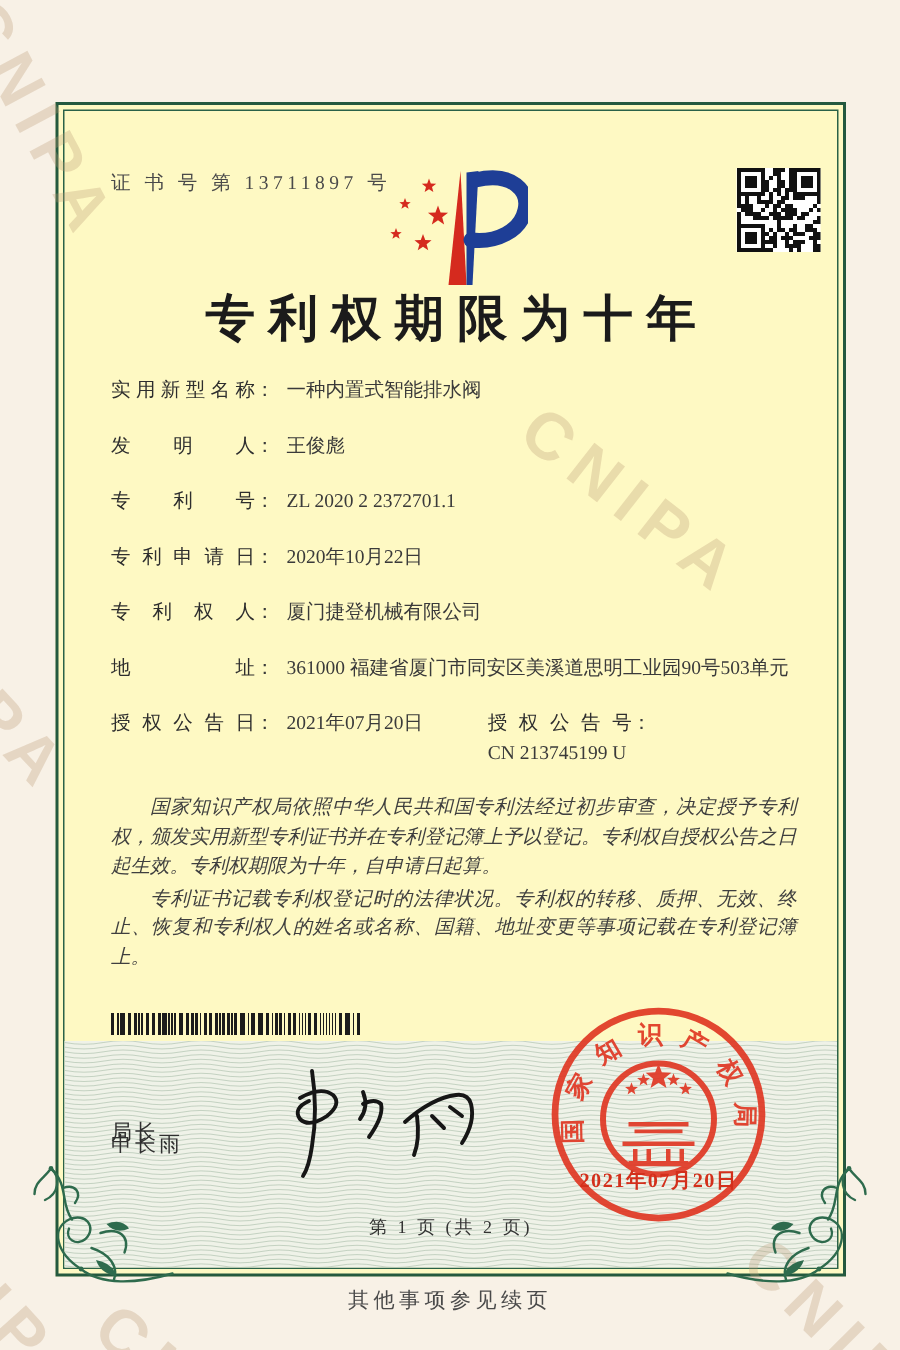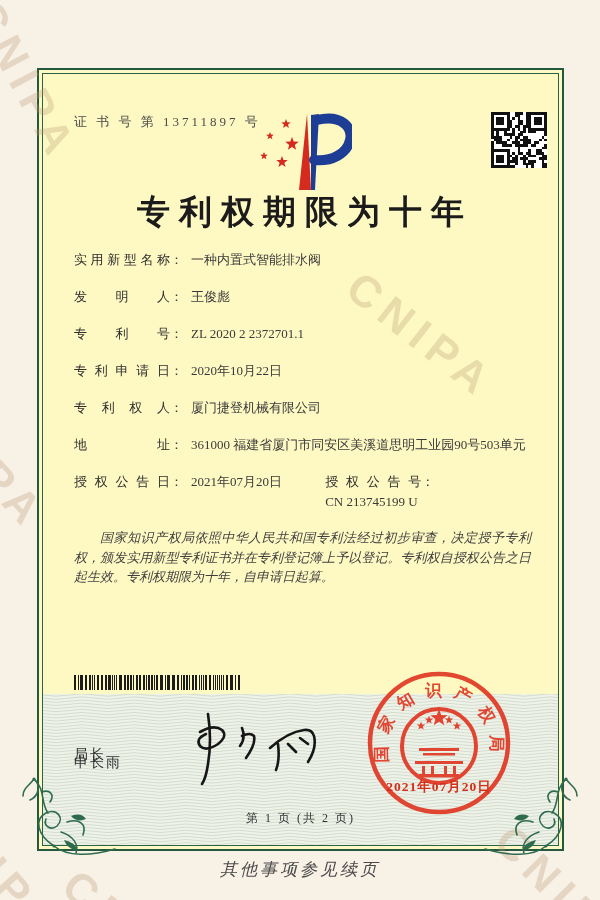--- a/index.html
+++ b/index.html
@@ -65,22 +65,21 @@
   .seal-date {
     position:absolute; left:324px; top:708px; width:152px; z-index:5;
     text-align:center; font-size:13.5px; font-weight:bold; color:#d32f1b; letter-spacing:1px;
   }
   .page-info {
     position:absolute; left:0; bottom:22px; width:100%; text-align:center;
     font-size:12px; color:#333; letter-spacing:2px; z-index:2;
   }
   .cont-note {
     position:absolute; left:0; top:858px; width:100%; text-align:center;
-    font-size:17px; color:#4a4a4a; letter-spacing:3px; z-index:2;
-    font-style:italic;
+    font-size:14px; color:#4a4a4a; letter-spacing:3px; z-index:2;
   }
   .flourish { position:absolute; top:772px; width:96px; height:86px; z-index:4; }
   .flourish.fl-left { left:21px; }
   .flourish.fl-right { left:483px; transform:scaleX(-1); }
 </style>
 </head>
 <body>
 
 <div class="wm" style="left:6px; top:-8px; transform:rotate(62deg);">CNIPA</div>
 <div class="wm" style="left:368px; top:262px; transform:rotate(38deg);">CNIPA</div>
@@ -290,20 +289,21 @@
         <span class="flabel">授权公告日</span><span class="fcolon">：</span><span class="fvalue">2021年07月20日</span>
       </div>
       <div>
         <span class="flabel">授权公告号</span><span class="fcolon">：</span><span class="fvalue">CN 213745199 U</span>
       </div>
     </div>
   </div>
 
   <div class="body-text">
     <p>国家知识产权局依照中华人民共和国专利法经过初步审查，决定授予专利权，颁发实用新型专利证书并在专利登记簿上予以登记。专利权自授权公告之日起生效。专利权期限为十年，自申请日起算。</p>
+    <p>专利证书记载专利权登记时的法律状况。专利权的转移、质押、无效、终止、恢复和专利权人的姓名或名称、国籍、地址变更等事项记载在专利登记簿上。</p>
   </div>
 
   <svg class="barcode" id="barcode" viewBox="0 0 168 15" preserveAspectRatio="none" shape-rendering="crispEdges">
       <rect x="0" y="0" width="2" height="15" fill="#1c1c1c"></rect>
       <rect x="4" y="0" width="1" height="15" fill="#1c1c1c"></rect>
       <rect x="6" y="0" width="3" height="15" fill="#1c1c1c"></rect>
       <rect x="11" y="0" width="2" height="15" fill="#1c1c1c"></rect>
       <rect x="15" y="0" width="2" height="15" fill="#1c1c1c"></rect>
       <rect x="18" y="0" width="1" height="15" fill="#1c1c1c"></rect>
       <rect x="20" y="0" width="1" height="15" fill="#1c1c1c"></rect>

